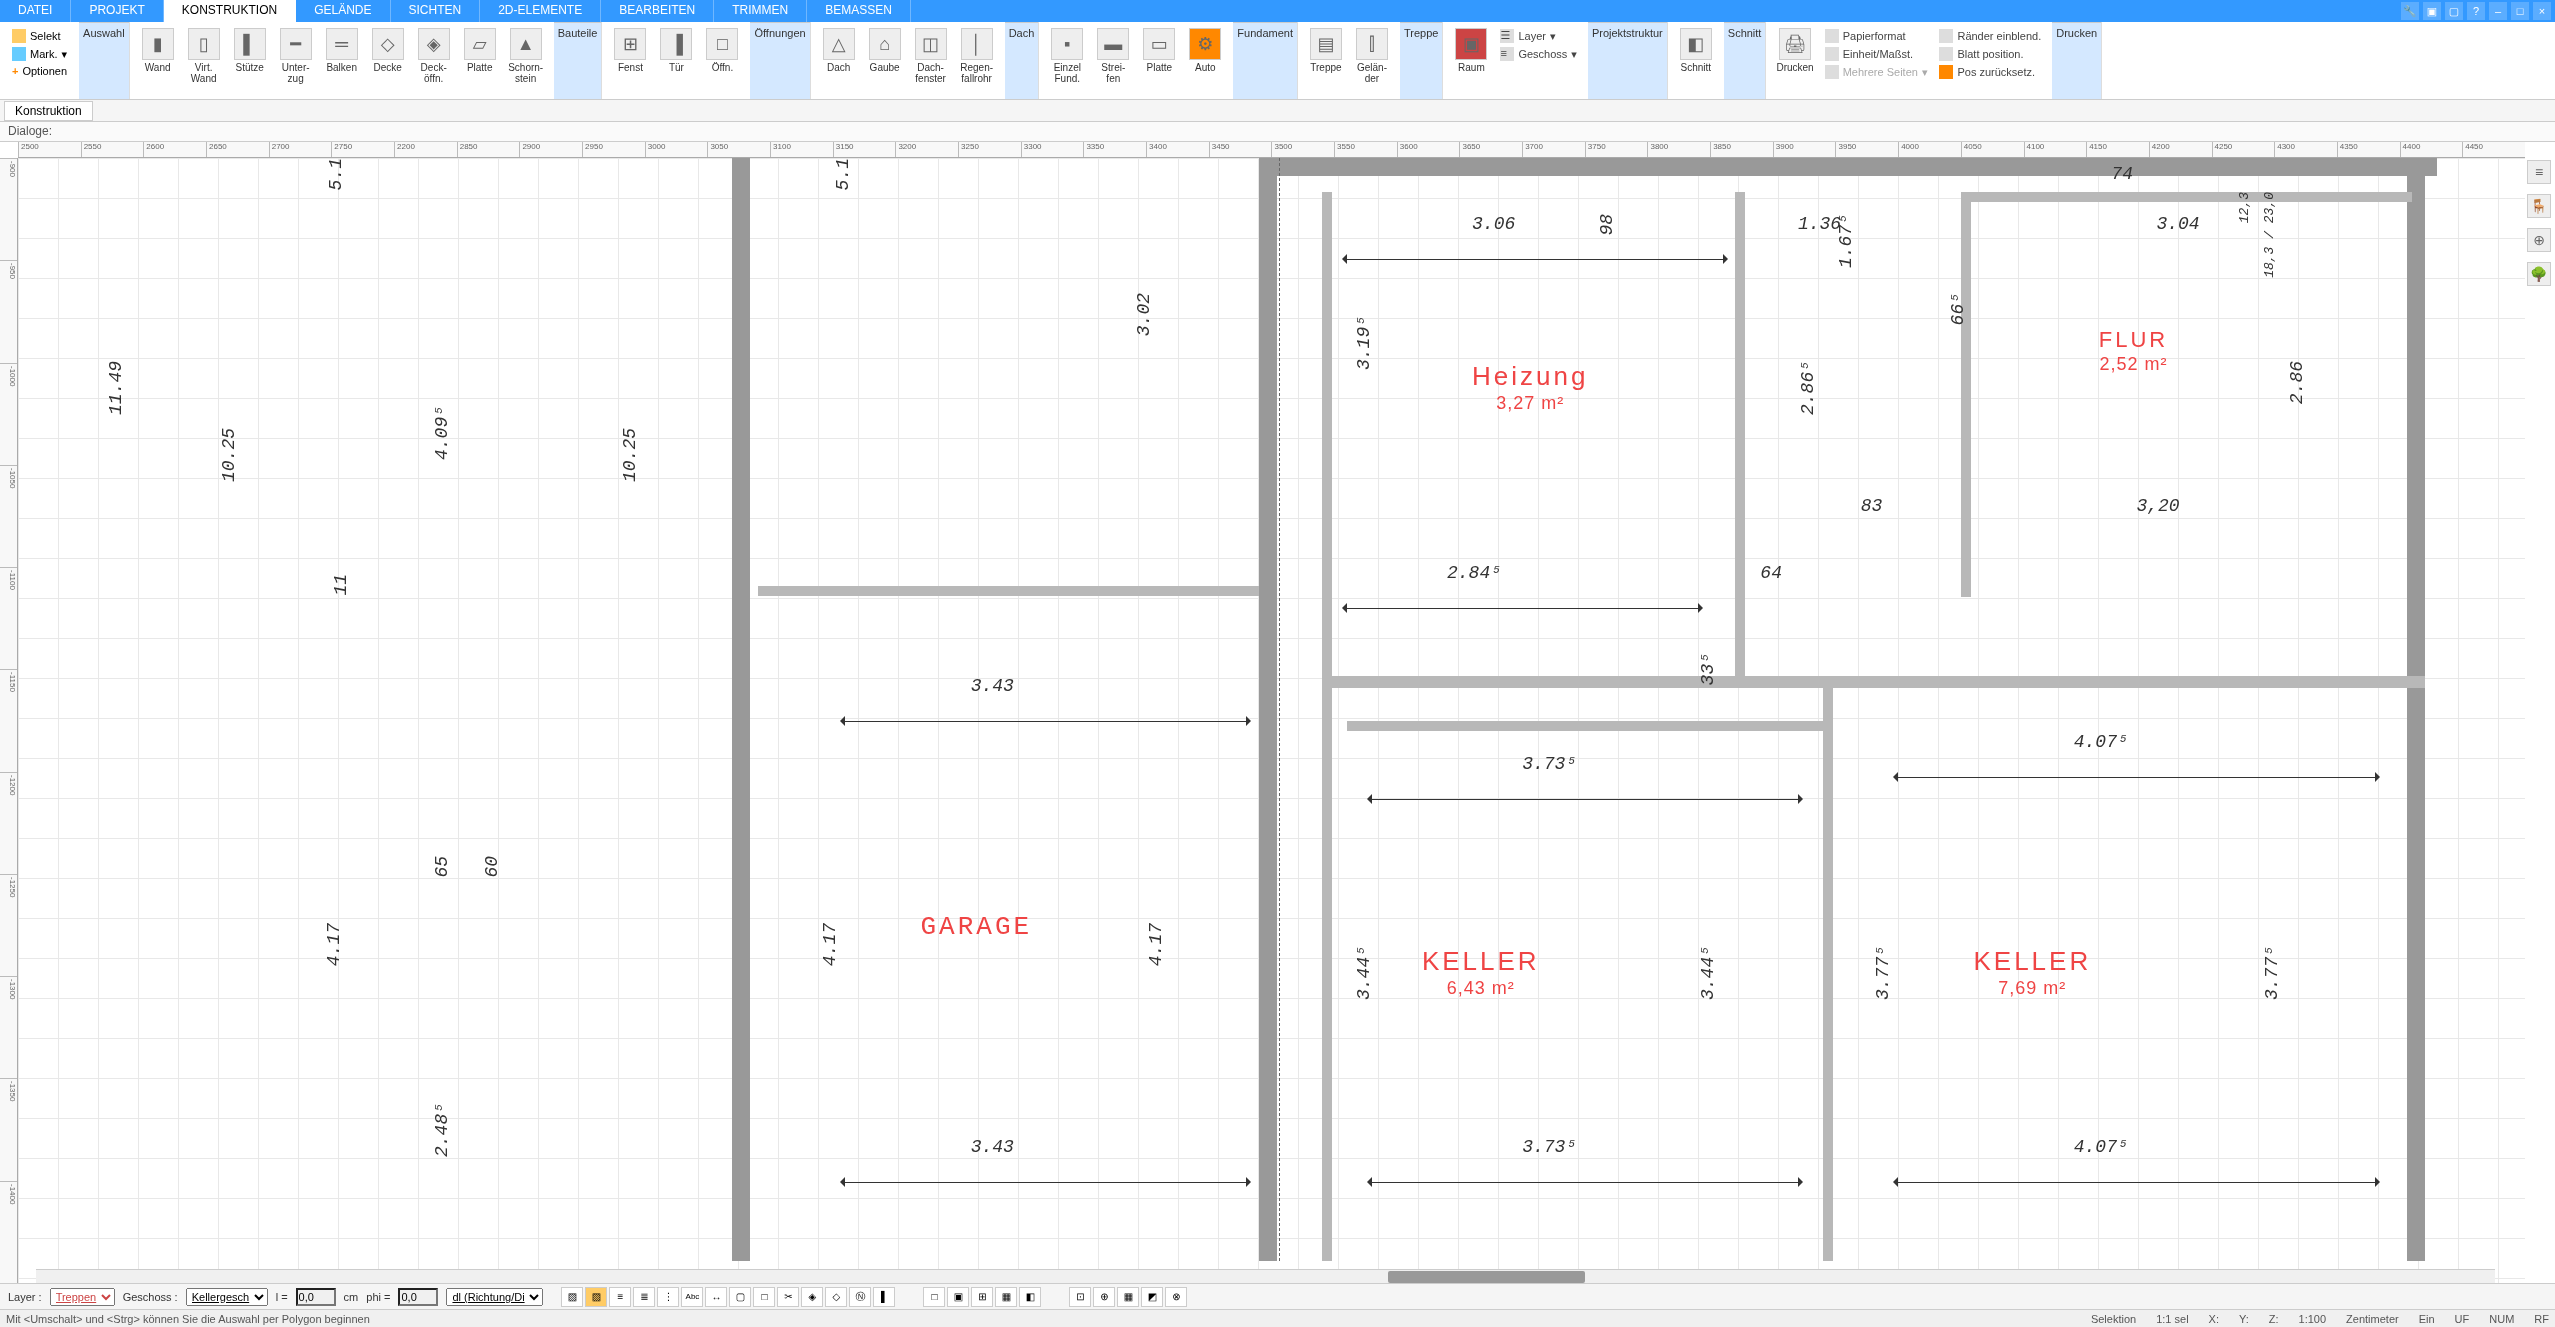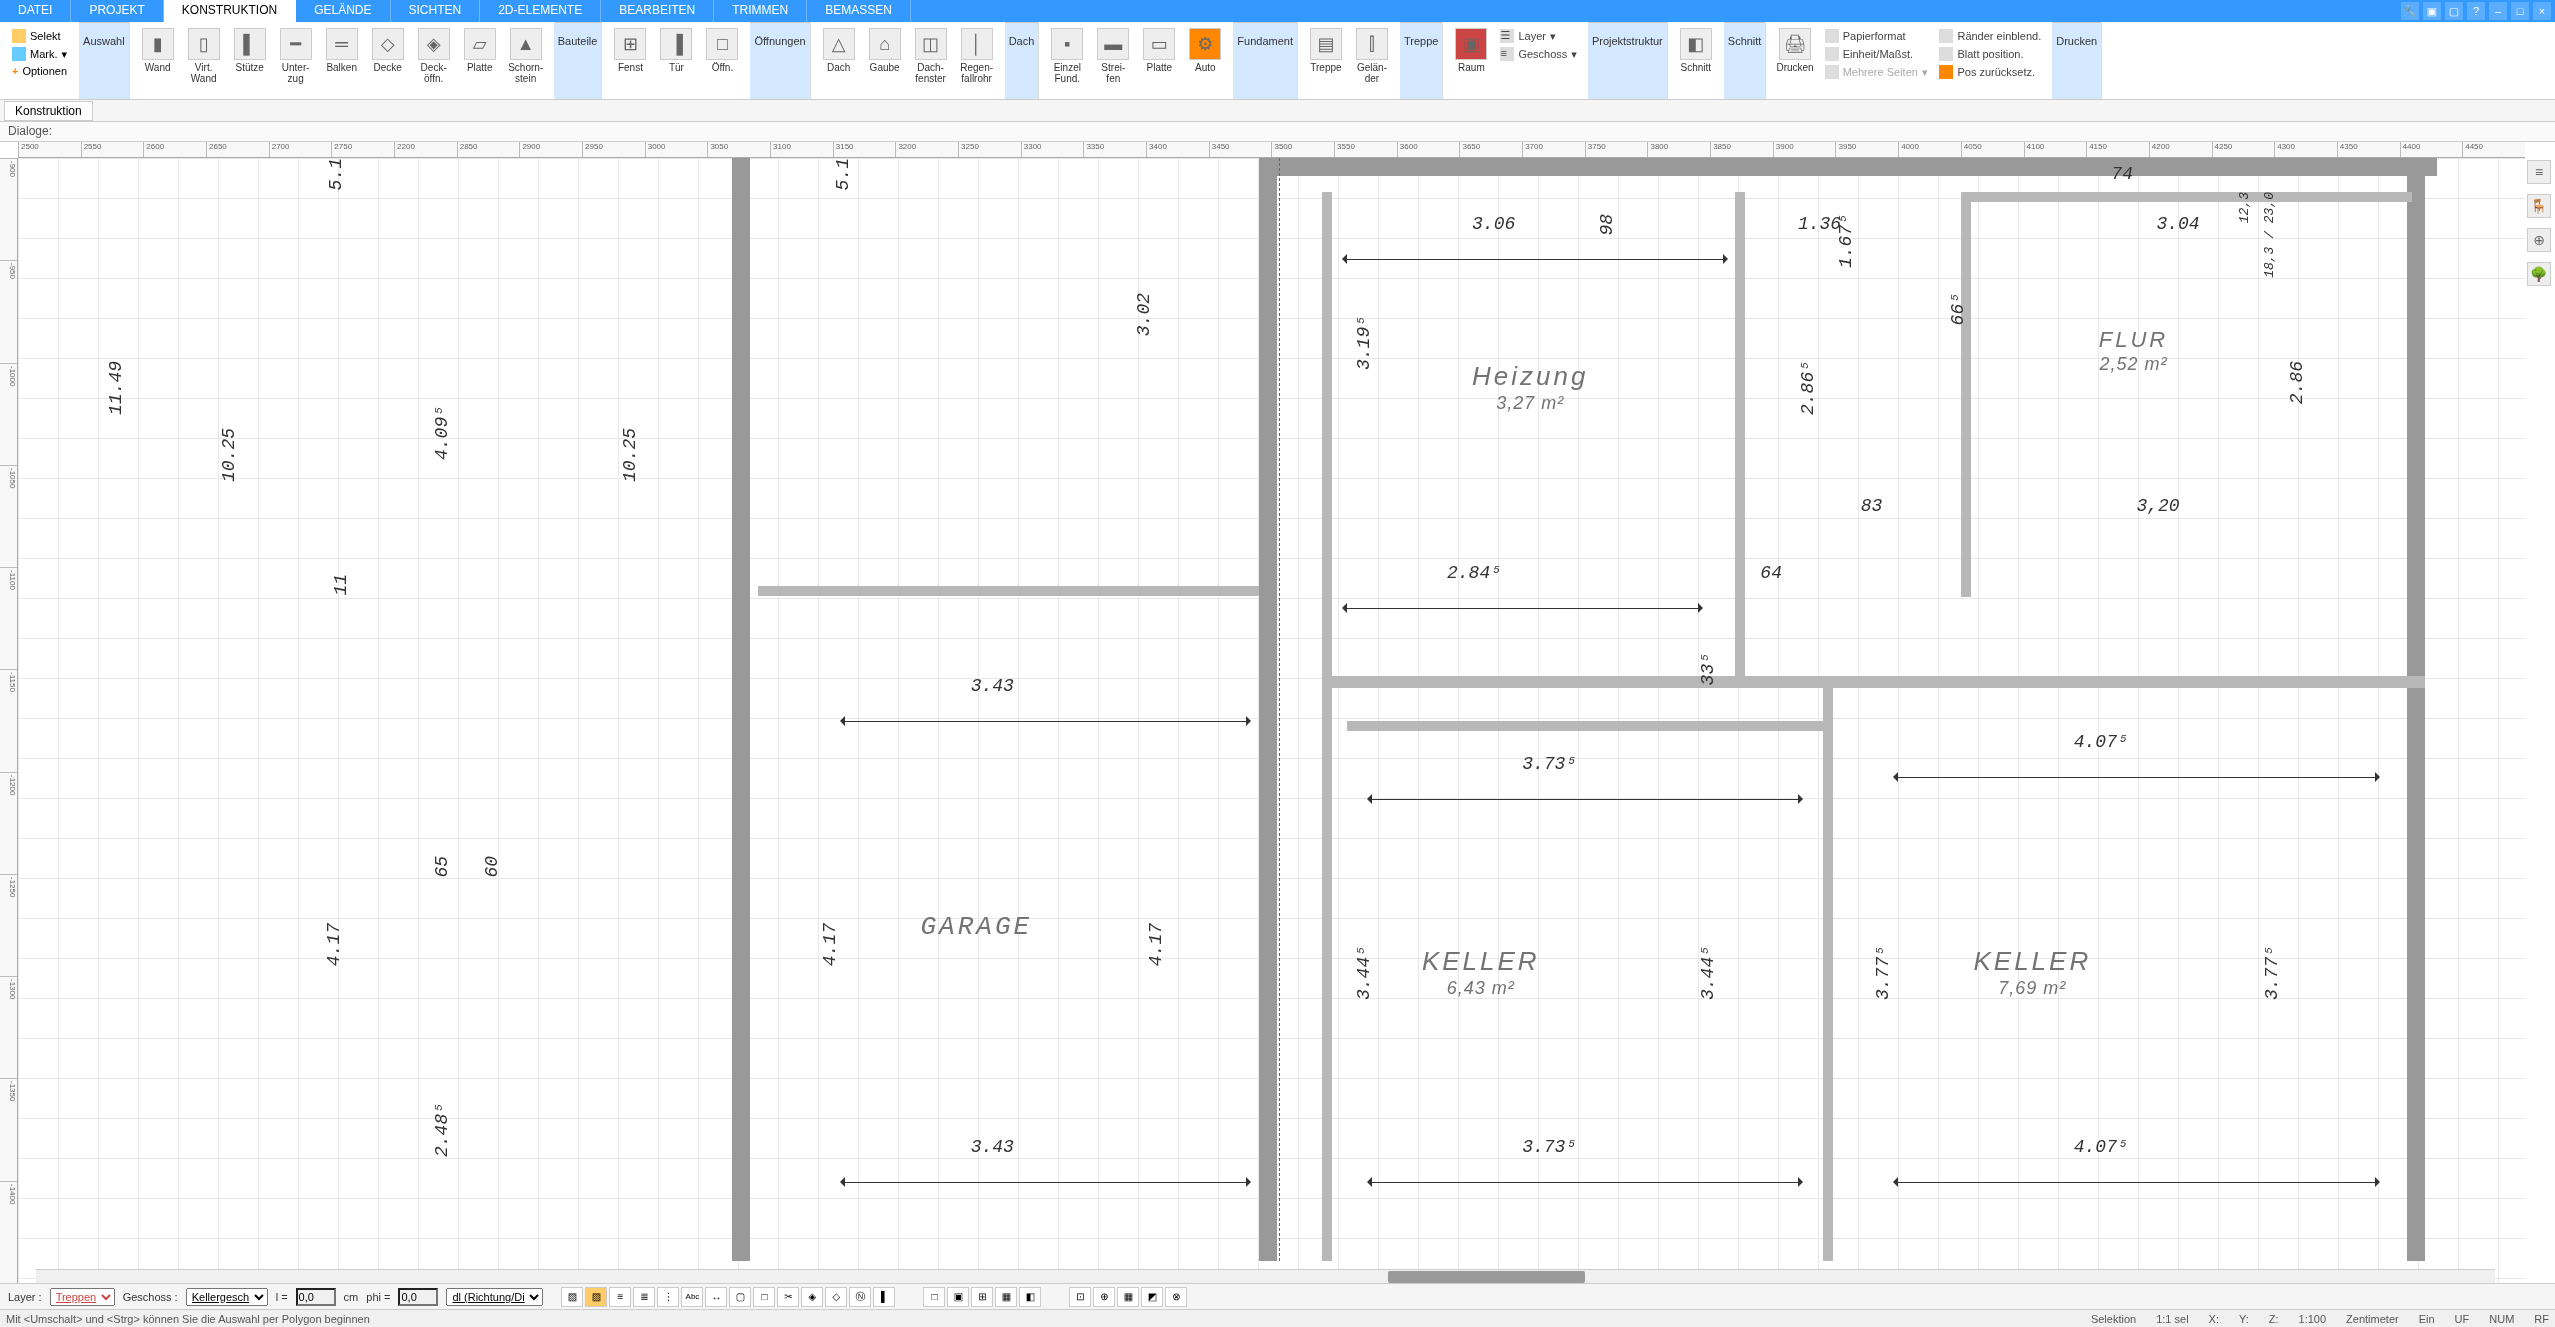--- a/index.html
+++ b/index.html
@@ -10,21 +10,21 @@
 .menu-item { padding: 3px 18px; color: #fff; cursor: pointer; border-right: 1px solid rgba(255,255,255,0.3); }
 .menu-item.active { background: #fff; color: #000; }
 .menu-spacer { flex: 1; }
 .menu-icons { display: flex; gap: 4px; padding: 2px 4px; }
 .menu-icon-btn { width: 18px; height: 18px; background: rgba(255,255,255,0.2); cursor: pointer; font-size: 11px; color: #fff; display: flex; align-items: center; justify-content: center; }
 
 
 .ribbon { display: flex; height: 78px; background: #fff; border-bottom: 1px solid #ccc; }
 .ribbon-group { display: flex; flex-direction: row; border-right: 1px solid #ddd; }
 .ribbon-tools { display: flex; flex: 1; padding: 4px 6px; gap: 2px; align-items: flex-start; }
-.ribbon-group-label { background: #d4e8ff; text-align: center; font-size: 11px; padding: 12px 4px; color: #333; border-top: 1px solid #ccc; }
+.ribbon-group-label { background: #d4e8ff; text-align: center; font-size: 11px; padding: 4px 4px; color: #333; border-top: 1px solid #ccc; }
 .ribbon-btn { display: flex; flex-direction: column; align-items: center; justify-content: flex-start; padding: 2px 4px; cursor: pointer; min-width: 44px; }
 .ribbon-icon { width: 32px; height: 32px; background: #eee; margin-bottom: 2px; display: flex; align-items: center; justify-content: center; font-size: 18px; color: #666; border: 1px solid #ccc; }
 .ribbon-btn-label { font-size: 10px; color: #333; text-align: center; line-height: 1.1; white-space: pre-line; }
 .ribbon-small-col { display: flex; flex-direction: column; gap: 2px; padding: 2px 4px; font-size: 11px; }
 .ribbon-small-btn { display: flex; align-items: center; gap: 4px; cursor: pointer; padding: 1px 2px; }
 .ribbon-small-icon { width: 14px; height: 14px; background: #fc6; display: inline-block; }
 .ribbon-list-item { display: flex; align-items: center; gap: 4px; font-size: 11px; color: #444; cursor: pointer; padding: 1px; }
 .ribbon-list-icon { width: 14px; height: 14px; background: #ddd; display: inline-block; }
 
 
@@ -41,21 +41,21 @@
 .canvas { position: absolute; top: 16px; left: 18px; right: 30px; bottom: 0; background: #fff; overflow: hidden; }
 .grid { position: absolute; inset: 0; background-image: linear-gradient(#e8e8e8 1px, transparent 1px), linear-gradient(90deg, #e8e8e8 1px, transparent 1px); background-size: 40px 40px; }
 
 
 .right-tools { position: absolute; top: 18px; right: 4px; width: 24px; display: flex; flex-direction: column; gap: 10px; }
 .right-tool-btn { width: 24px; height: 24px; background: #eee; border: 1px solid #ccc; cursor: pointer; font-size: 14px; display: flex; align-items: center; justify-content: center; color: #666; }
 
 
 .wall { position: absolute; background: #b8b8b8; }
 .wall-thick { position: absolute; background: #999; }
-.room-label { position: absolute; font-family: 'Courier New', monospace; font-size: 26px; font-style: italic; color: #737373; letter-spacing: 3px; text-align: center; }
+.room-label { position: absolute; font-family: 'Courier New', monospace; font-size: 26px; color: #ef4444; letter-spacing: 3px; text-align: center; }
 .room-area { font-size: 18px; letter-spacing: 1px; display: block; }
 .dim-text { position: absolute; font-family: 'Courier New', monospace; font-style: italic; font-size: 18px; color: #333; }
 .dim-text.vert { writing-mode: vertical-rl; transform: rotate(180deg); }
 .dim-line-h { position: absolute; height: 1px; background: #333; }
 .dim-line-h::before, .dim-line-h::after { content: ''; position: absolute; width: 0; height: 0; border: 5px solid transparent; top: -5px; }
 .dim-line-h::before { border-right-color: #333; left: -10px; }
 .dim-line-h::after { border-left-color: #333; right: -10px; }
 .dashed-v { position: absolute; width: 0; border-left: 1px dashed #666; }
 
 

